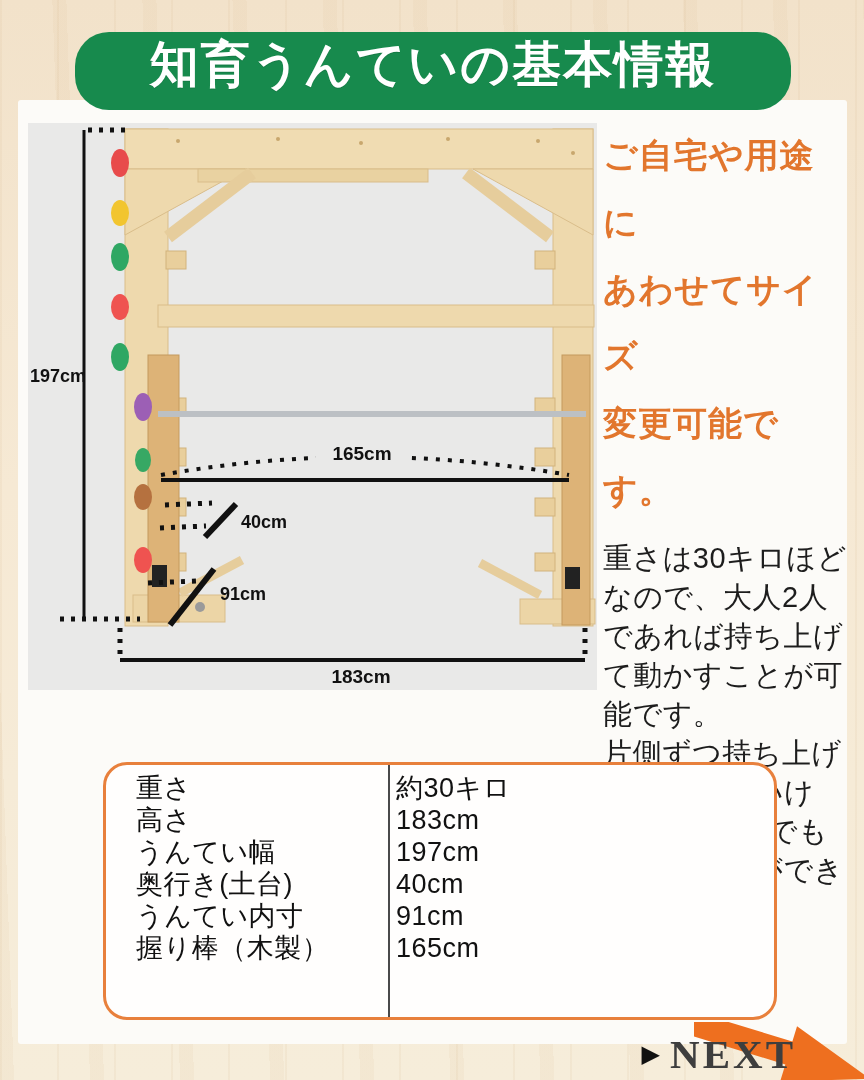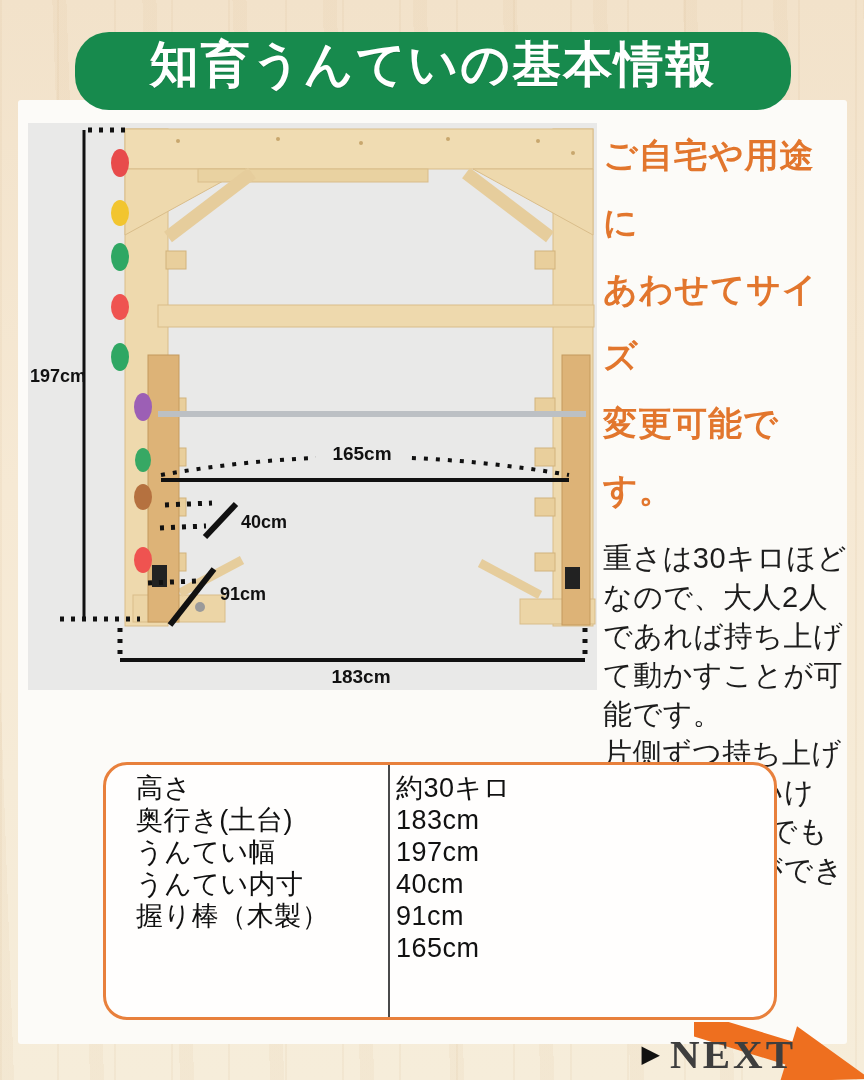--- a/index.html
+++ b/index.html
@@ -205,23 +205,24 @@
 片側ずつ持ち上げ
 てずらしていけ
 ば、大人1人でも
 動かすことができ
 ます。</div>
   </div>
 
 
   <div class="spec-table">
     <div class="spec-col spec-col-left">
+        <div class="spec-line">重さ</div>
         <div class="spec-line">高さ</div>
+        <div class="spec-line">うんてい幅</div>
         <div class="spec-line">奥行き(土台)</div>
-        <div class="spec-line">うんてい幅</div>
         <div class="spec-line">うんてい内寸</div>
         <div class="spec-line">握り棒（木製）</div>
       </div>
     <div class="spec-divider"></div>
     <div class="spec-col spec-col-right">
         <div class="spec-line">約30キロ</div>
         <div class="spec-line">183cm</div>
         <div class="spec-line">197cm</div>
         <div class="spec-line">40cm</div>
         <div class="spec-line">91cm</div>

